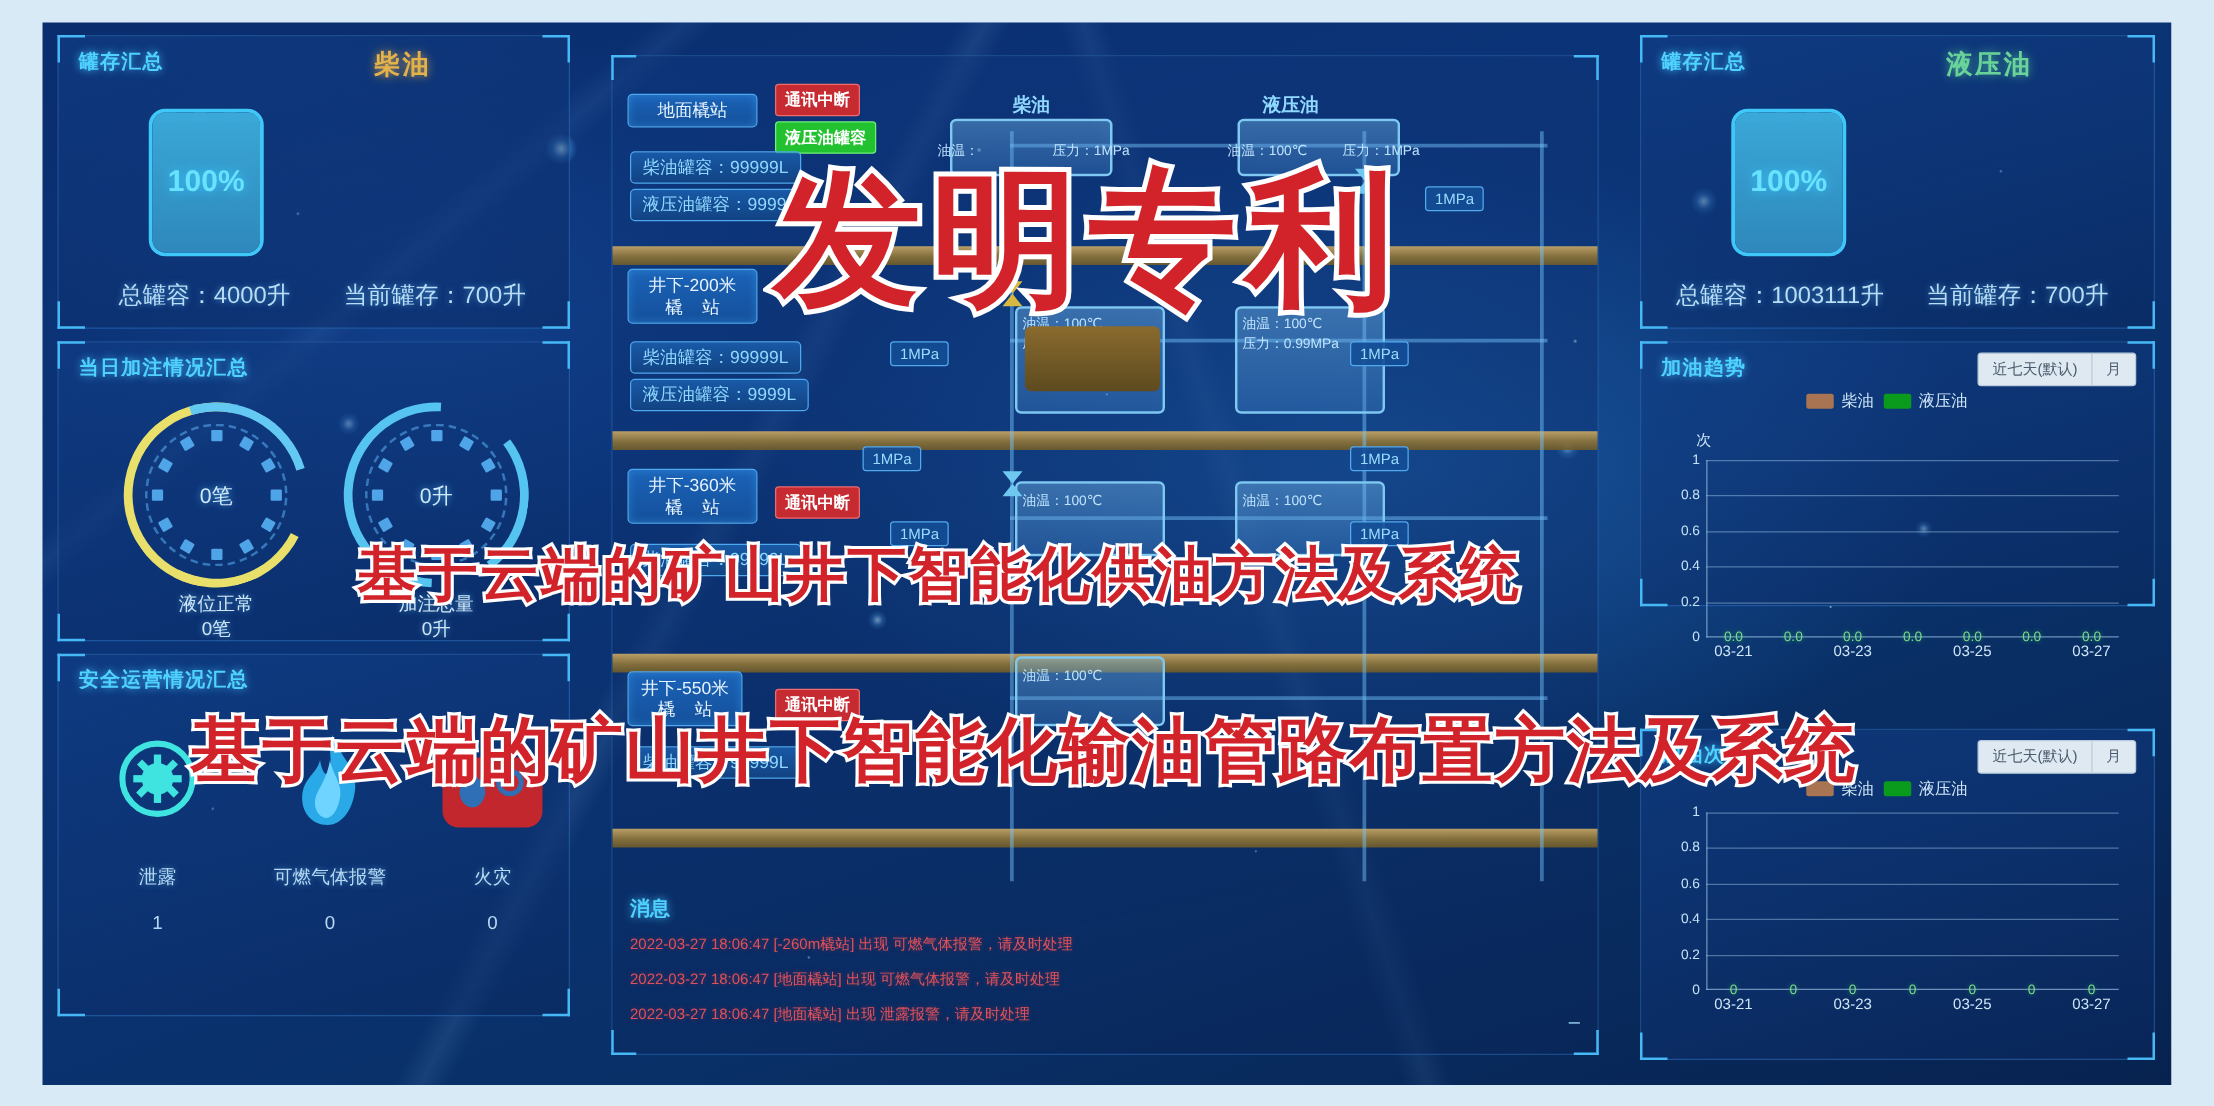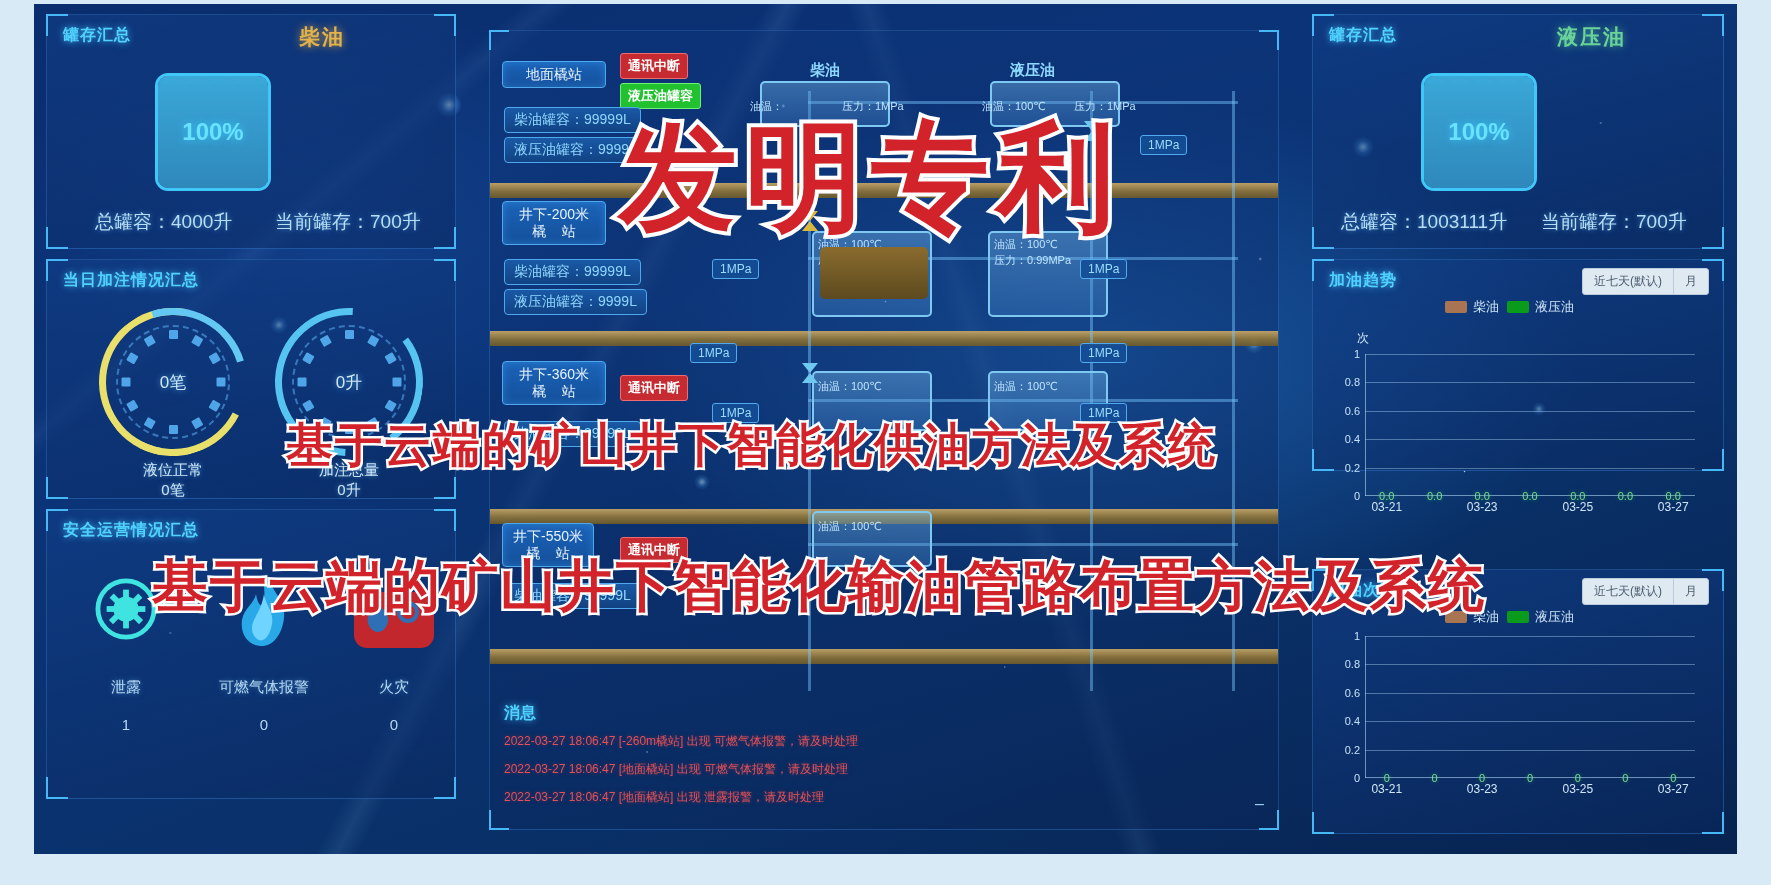--- a/index.html
+++ b/index.html
@@ -2,21 +2,21 @@
 <html><head>
 <meta charset="utf-8">
 <style>
   * { box-sizing: border-box; margin:0; padding:0; }
   html,body { width:1771px; height:885px; overflow:hidden;
     font-family:"Liberation Sans","DejaVu Sans",sans-serif; }
   body { background:#d9eaf7; position:relative; }
 
   
   #screen {
-    position:absolute; left:34px; top:4px; width:1703px; height:850px;
+    position:absolute; left:34px; top:18px; width:1703px; height:850px;
     background:
       radial-gradient(ellipse 700px 380px at 62% 42%, rgba(40,120,205,.55), transparent 70%),
       radial-gradient(ellipse 500px 300px at 18% 25%, rgba(25,80,165,.45), transparent 70%),
       linear-gradient(160deg,#0a2d6e 0%,#0b3478 35%,#093067 70%,#07224f 100%);
     overflow:hidden;
   }
   
   #screen::before{
     content:""; position:absolute; inset:0; pointer-events:none;
     background:
@@ -48,23 +48,23 @@
   .panel .c-tr{ right:-1px; top:-1px; border-left:0; border-bottom:0; }
   .panel .c-bl{ left:-1px; bottom:-1px; border-right:0; border-top:0; }
   .panel .c-br{ right:-1px; bottom:-1px; border-left:0; border-top:0; }
   .ptitle{ position:absolute; left:16px; top:10px; font-size:16px; font-weight:bold;
     color:#4fd2ff; letter-spacing:1px; text-shadow:0 0 7px rgba(70,200,255,.85); }
 
   
   .tank-head{ position:absolute; font-size:21px; font-weight:bold; letter-spacing:2px; }
   .oil-diesel{ color:#e3b24a; text-shadow:0 0 8px rgba(230,175,70,.8); }
   .oil-hyd{ color:#6ad39a; text-shadow:0 0 8px rgba(90,210,150,.7); }
-  .tank{ position:absolute; width:116px; height:118px; border:3px solid #3fc8f7;
+  .tank{ position:absolute; width:92px; height:118px; border:3px solid #3fc8f7;
     border-radius:13px; overflow:hidden;
-    background:linear-gradient(180deg, rgba(30,90,160,.25), rgba(25,80,150,.35));margin-left:36px; }
+    background:linear-gradient(180deg, rgba(30,90,160,.25), rgba(25,80,150,.35)); }
   .tank .fill{ position:absolute; left:0; right:0; bottom:0;
     background:linear-gradient(180deg,#3aa8d8,#2f88bb); }
   .tank .fill::before{ content:""; position:absolute; left:-12%; right:-12%; top:-7px; height:14px;
     background:radial-gradient(circle at 12px 7px, transparent 7px, #3aa8d8 7.5px) repeat-x;
     background-size:24px 14px; }
   .tank .pct{ position:absolute; left:0; right:0; top:50%; transform:translateY(-50%);
     text-align:center; font-size:24px; font-weight:bold; color:#67e2ff;
     text-shadow:0 0 9px rgba(60,200,255,.95); }
   .tank-cap{ position:absolute; font-size:19px; color:#b9ddf6; white-space:nowrap;
     text-shadow:0 0 5px rgba(90,180,240,.7); }

